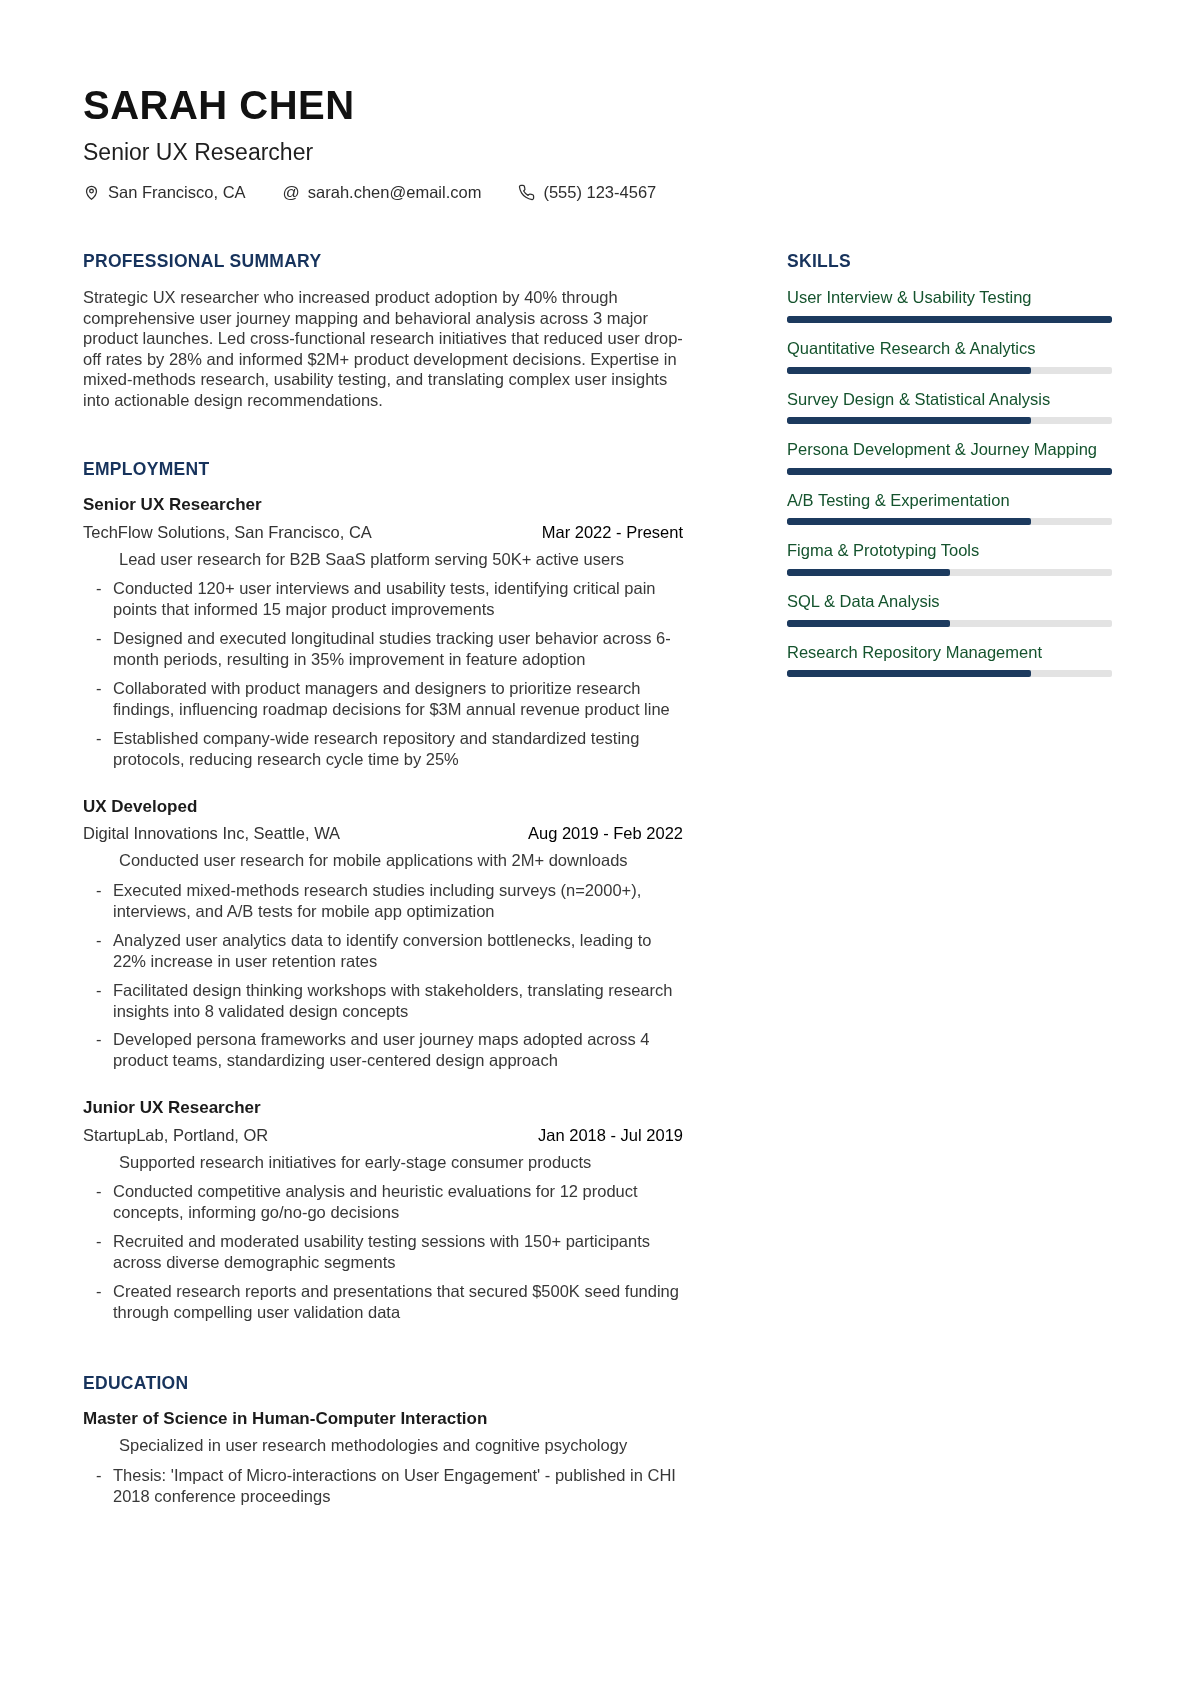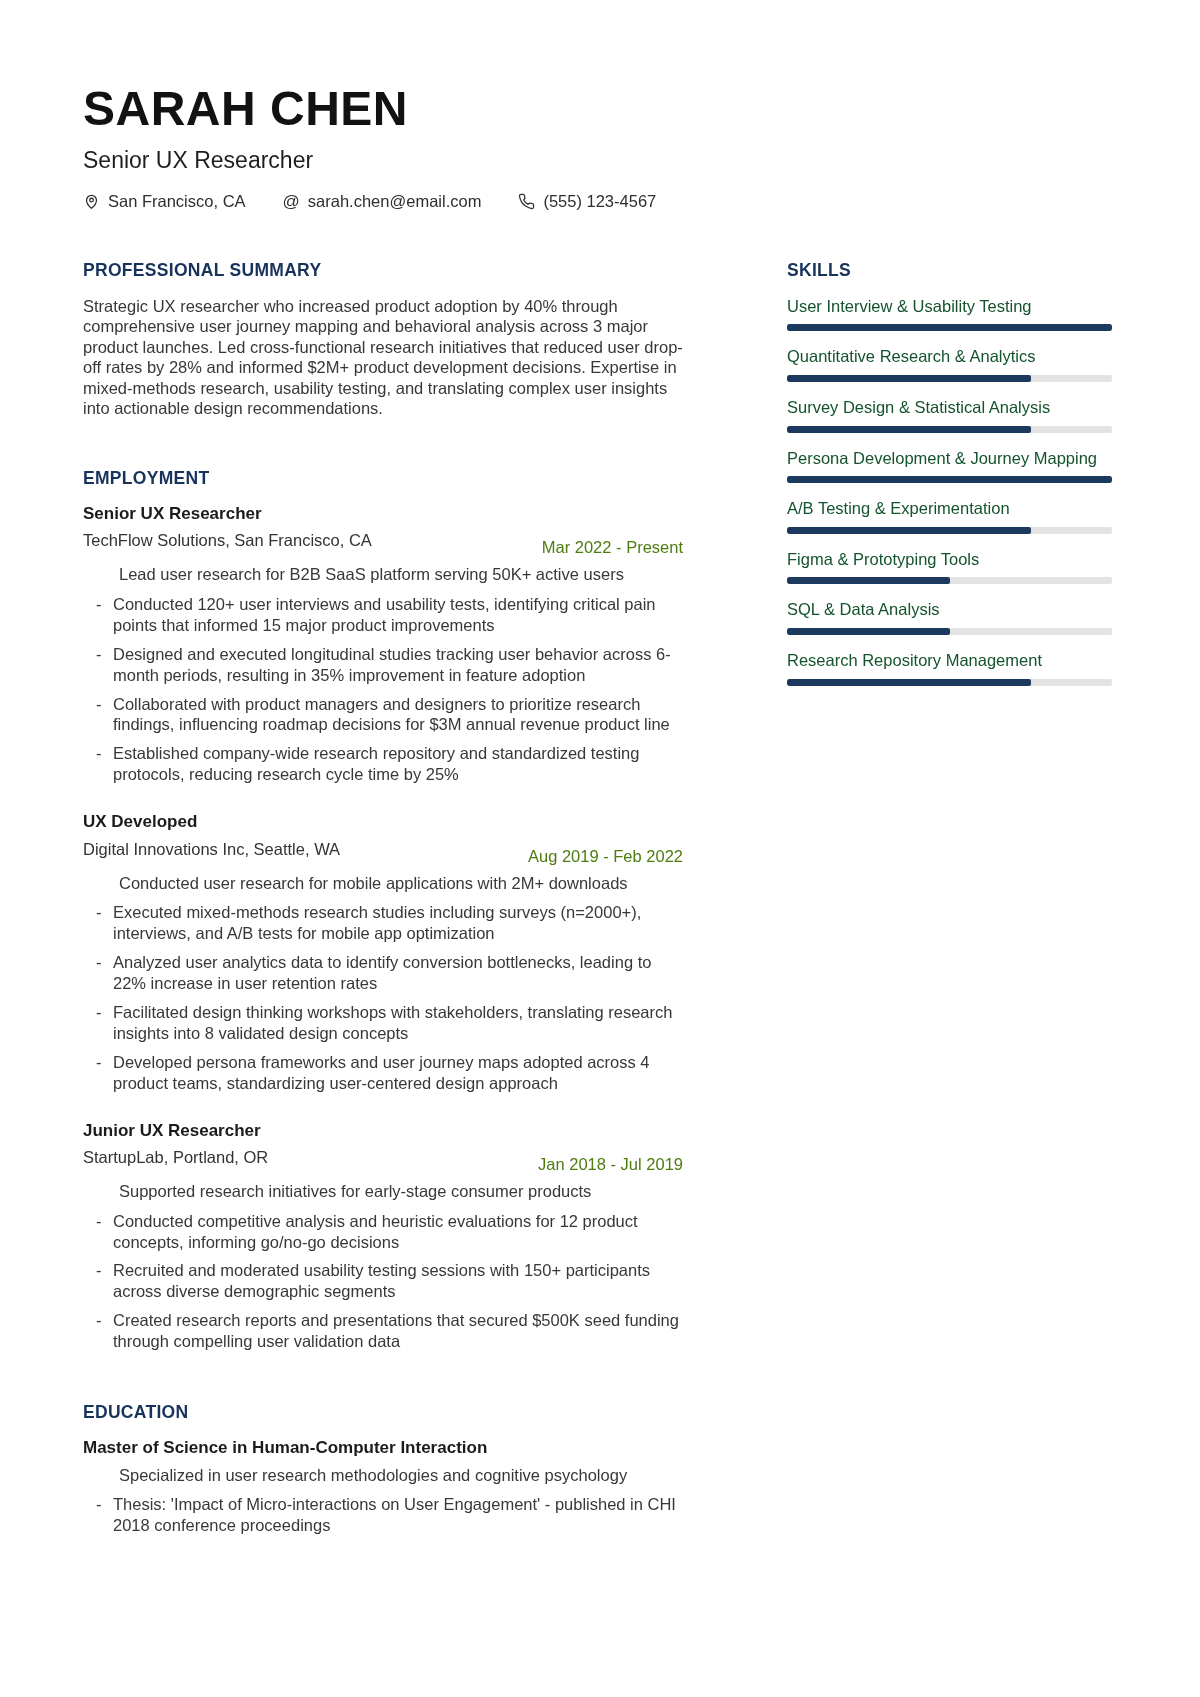--- a/index.html
+++ b/index.html
@@ -5,21 +5,21 @@
   html,body { margin:0; padding:0; }
   body {
     width:1200px; height:1697px; background:#ffffff;
     font-family:"Liberation Sans", sans-serif;
     color:#383838;
     --accent:#17335c; --accent-bar:#1c3a5e; --track:#e3e3e3;
   }
   .page { box-sizing:border-box; padding:84px 88px 0 83px; }
 
   
-  .name { font-size:48px; font-weight:700; letter-spacing:0.5px; color:#121212; margin:0; line-height:1.05; }
+  .name { font-size:40px; font-weight:700; letter-spacing:0.5px; color:#121212; margin:0; line-height:1.05; }
   .role { font-size:23px; color:#1f1f1f; margin-top:14px; line-height:1.1; }
   .contact { display:flex; align-items:center; gap:37px; margin-top:18px; font-size:16.5px; color:#2e2e2e; }
   .citem { display:flex; align-items:center; gap:8px; }
   .cicon { width:17px; height:17px; stroke:#2e2e2e; fill:none; stroke-width:1.8; stroke-linecap:round; stroke-linejoin:round; flex:none; }
   .at-glyph { font-size:17px; font-weight:400; color:#2e2e2e; line-height:1; }
 
   
   .columns { display:flex; align-items:flex-start; margin-top:49px; }
   .col-main { width:600px; flex:none; }
   .col-side { width:325px; flex:none; margin-left:104px; }
@@ -28,21 +28,21 @@
 
   .summary-text { font-size:16.5px; line-height:1.245; color:#383838; margin:0; }
 
   .section-employment { margin-top:49px; }
   .section-education { margin-top:50px; }
 
   .job { margin-top:12px; }
   .job + .job { margin-top:27px; }
   .job-title { font-size:17px; font-weight:700; color:#1b1b1b; line-height:1.2; }
   .job-meta { display:flex; justify-content:space-between; margin-top:7px; font-size:16.5px; color:#333333; line-height:1.2; }
-  .job-dates { color:#4d7c0f; white-space:nowrap;margin-top:7px; }
+  .job-dates { color:#000000; white-space:nowrap; }
   .job-lead { margin-top:6px; font-size:16.5px; color:#383838; line-height:1.25;margin-left:36px; }
   ul.bullets { list-style:none; margin:9px 0 0 0; padding:0 0 0 13px; }
   ul.bullets li { display:flex; margin-top:8px; font-size:16.5px; line-height:1.27; color:#383838; }
   ul.bullets .dash { width:17px; flex:none; }
 
   
   .skill { margin-bottom:15px; }
   .skill-label { font-size:16.5px; color:#14532d; line-height:1.25; }
   .bar-track { margin-top:8px; height:7px; background:var(--track); border-radius:2px; overflow:hidden; }
   .bar-fill { height:100%; background:var(--accent-bar); border-radius:2px; }

